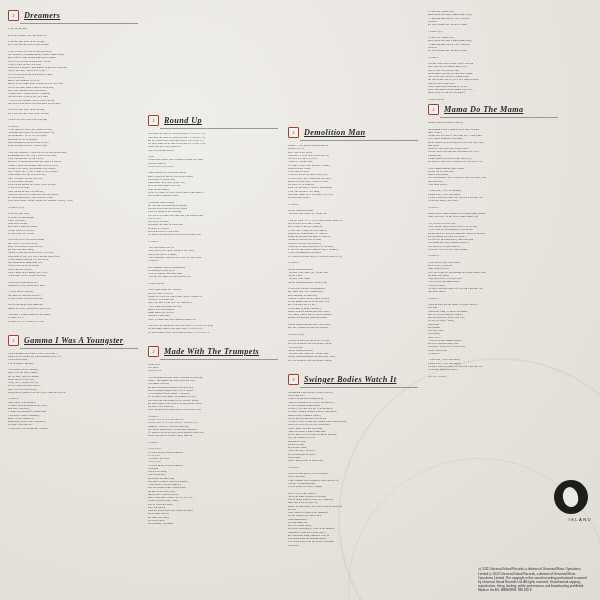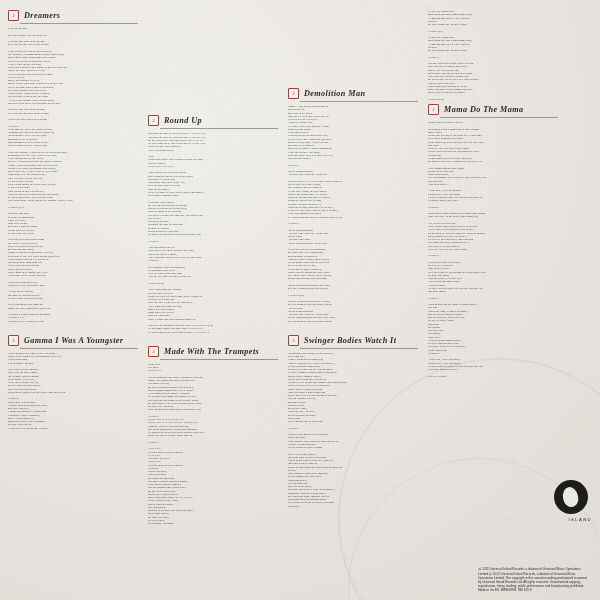--- a/index.html
+++ b/index.html
@@ -60,20 +60,21 @@
   .title{
     font-family:"Liberation Serif", serif;
     font-style:italic;
     font-weight:bold;
     font-size:8.2px;
     letter-spacing:0.4px;
     color:#2b2b2b;
     white-space:nowrap;
     position:relative;
     padding:0 2px;
+    text-decoration:underline;
   }
   .title::after{
     content:"";
     position:absolute;left:-1px;right:-1px;top:55%;height:3.5px;
     background:rgba(0,0,0,0.10);
     transform:rotate(-0.6deg);
     z-index:-1;
   }
   .title-ul{
     height:1px;background:#555;margin:0 0 3px 12px;opacity:0.55;
@@ -386,21 +387,21 @@
 and I am proven,
 what my head's shall you wanna that mate
 check some bottles,
 my times-the sound
 but listen down
 so I'm might, with more.</div>
     </div>
   </div>
 
   <div class="col c3">
-    <div class="song" style="margin-top:78px">
+    <div class="song" style="margin-top:117px">
       <div class="title-row">
         <div class="badge">♪</div>
         <div class="title">Demolition Man</div>
       </div>
       <div class="title-ul"></div>
       <div class="lyr">Ohhhh... Now, march around from the
 begin to the air,
 and I take to get again
 went and I'll sit of that train to the air!
 I KNOWING MY THINGS

